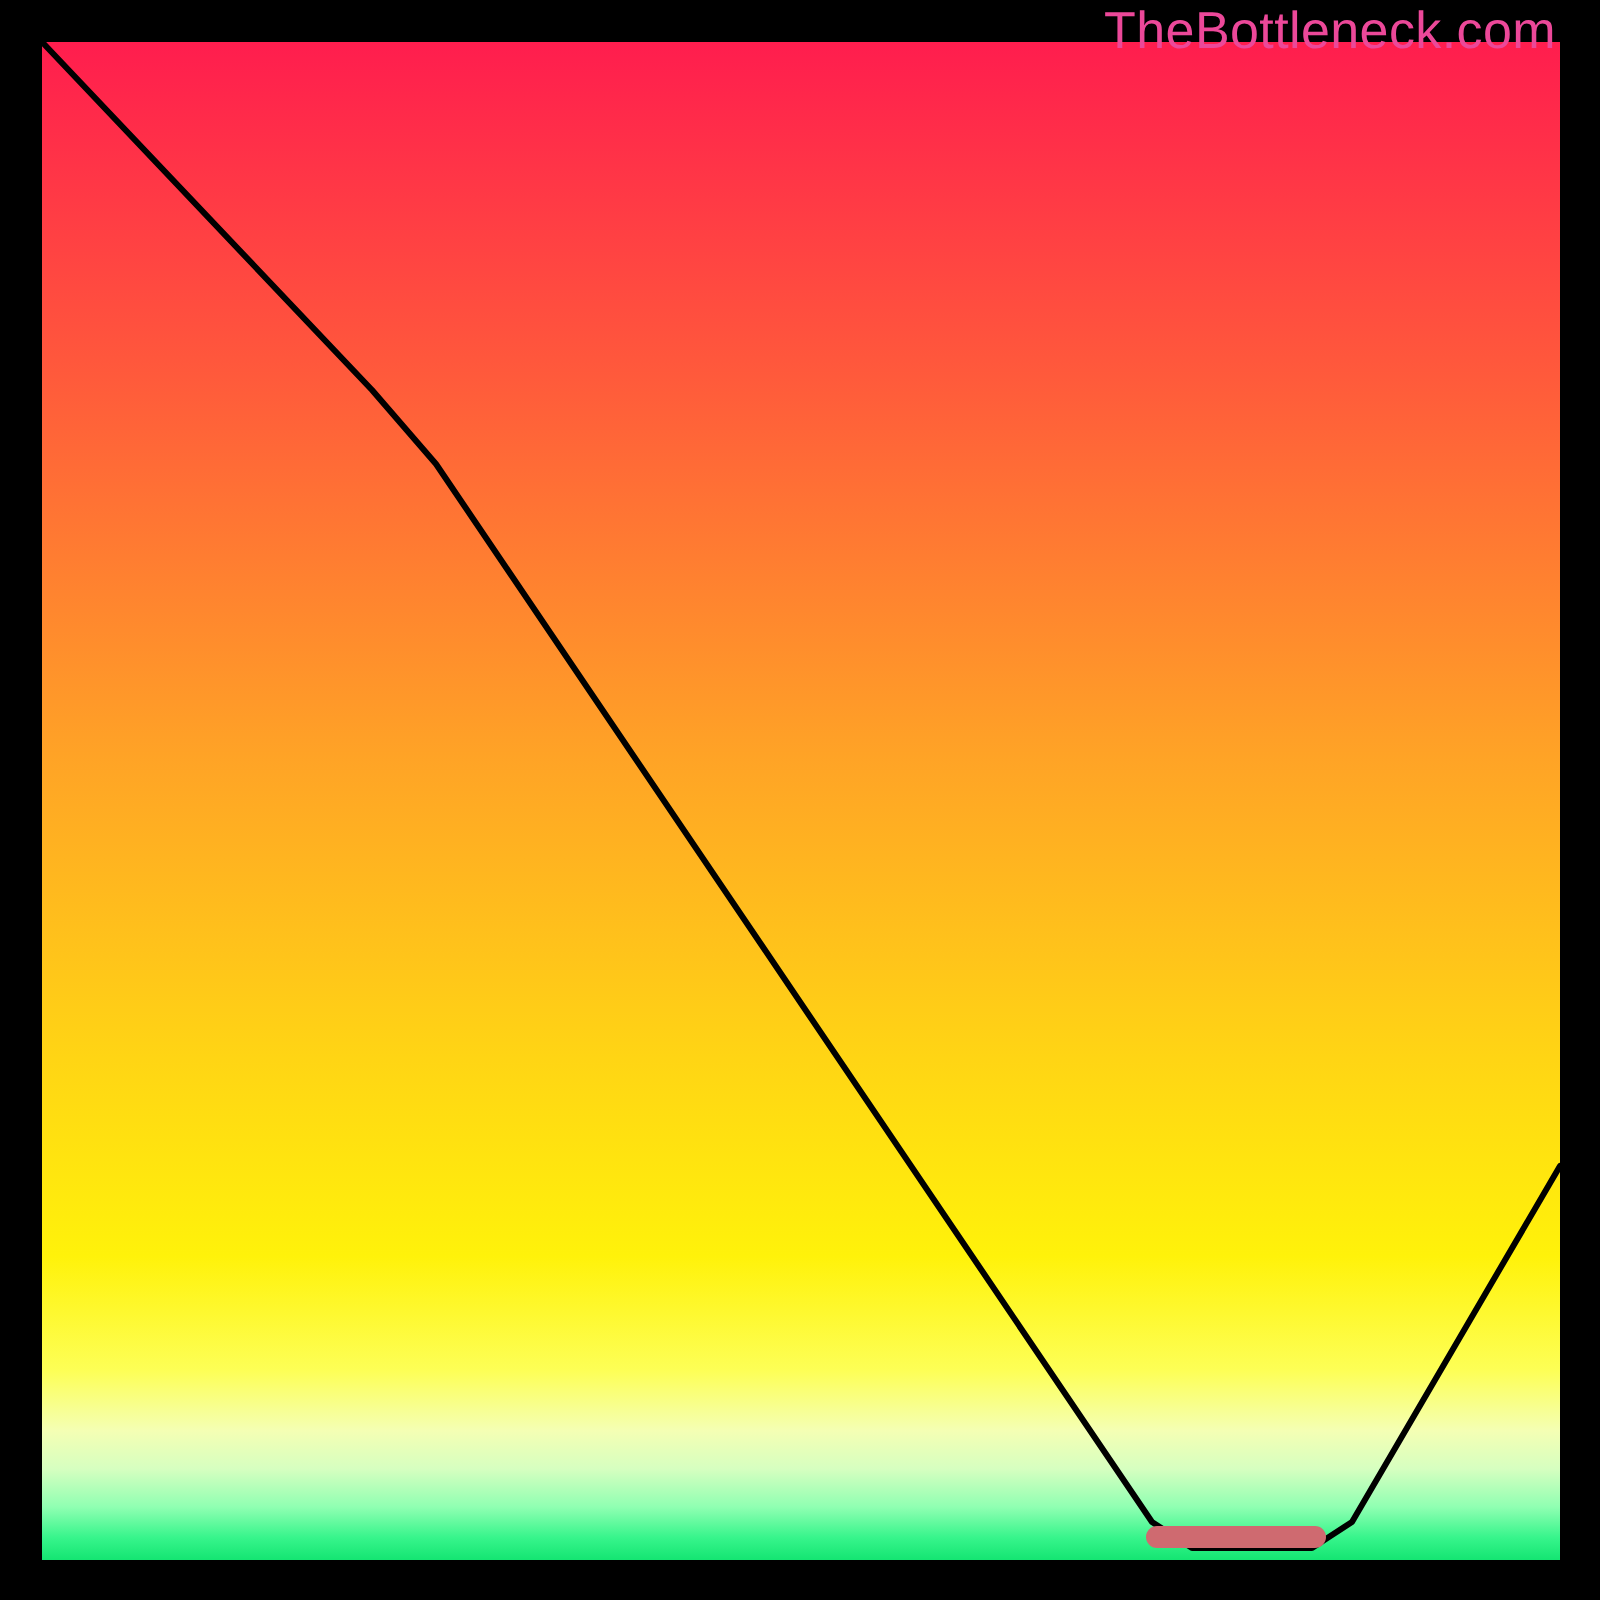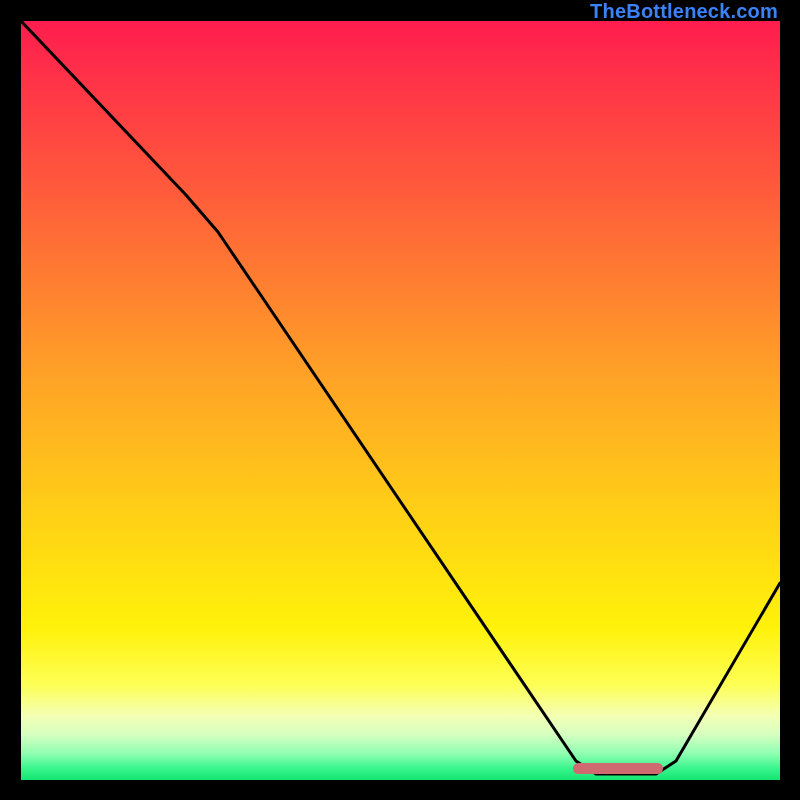--- a/index.html
+++ b/index.html
@@ -22,23 +22,23 @@
     top: 21px;
     width: 759px;
     height: 759px;
     overflow: hidden;
   }
   .watermark {
     position: absolute;
     top: 0px;
     right: 22px;
     font-family: Arial, Helvetica, sans-serif;
-    font-size: 20px;
-    font-weight: 700;
-    color: #3b82f6;
+    font-size: 26px;
+    font-weight: 400;
+    color: #ec4899;
     letter-spacing: 0.2px;
   }
   svg.curve {
     position: absolute;
     left: 0;
     top: 0;
     width: 759px;
     height: 759px;
   }
   .marker {

